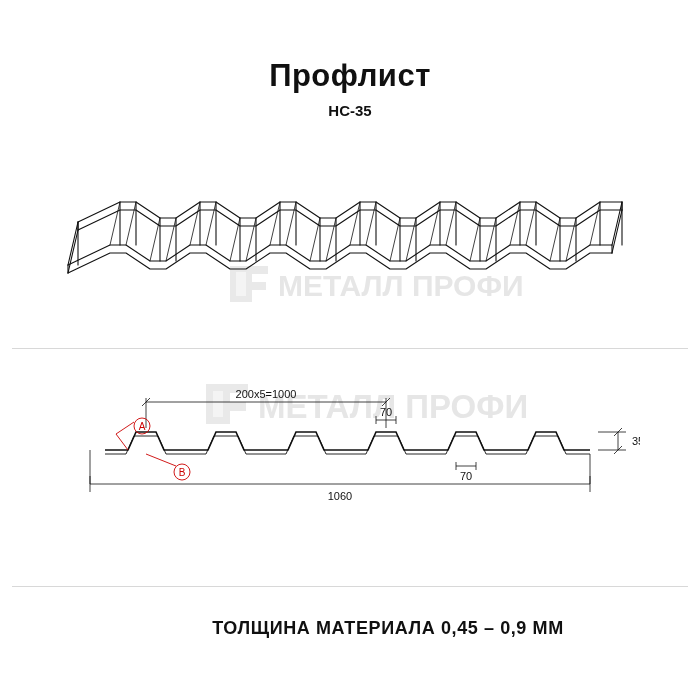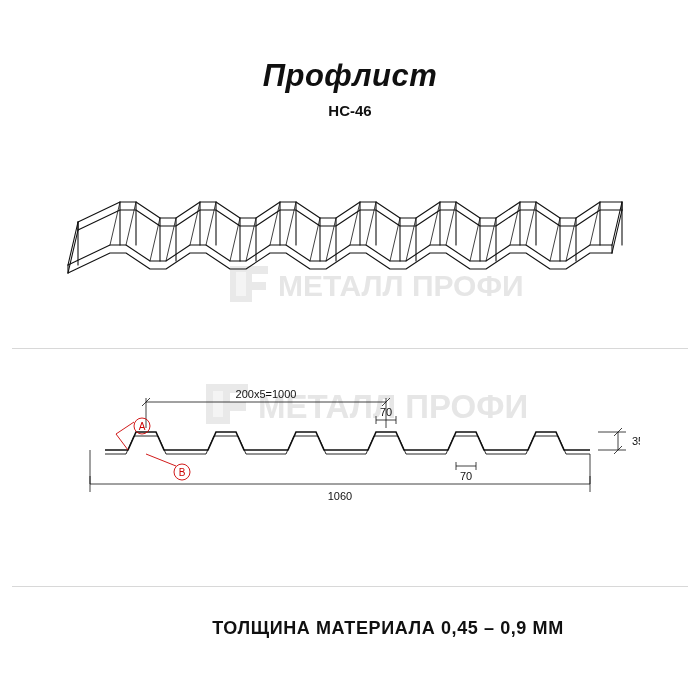--- a/index.html
+++ b/index.html
@@ -22,21 +22,20 @@
   .title {
     position: absolute;
     top: 58px;
     left: 0;
     width: 700px;
     text-align: center;
     font-size: 31px;
     font-weight: bold;
     letter-spacing: 0.5px;
     color: #101010;
-    font-style: italic;
   }
   .subtitle {
     position: absolute;
     top: 102px;
     left: 0;
     width: 700px;
     text-align: center;
     font-size: 15px;
     font-weight: bold;
     color: #101010;
@@ -95,21 +94,21 @@
     font-size: 10px;
     fill: #cc0000;
   }
 </style>
 </head>
 <body>
 
 <div class="page">
 
   <div class="title">Профлист</div>
-  <div class="subtitle">НС-46</div>
+  <div class="subtitle">НС-35</div>
 
   <div class="divider top"></div>
   <div class="divider bottom"></div>
 
   <div class="wm wm1">
     <svg width="300" height="70" viewBox="0 0 300 70">
       <g fill="#e9e9e9">
         <path d="M8 14 L46 14 L46 22 L30 22 L30 30 L44 30 L44 38 L30 38 L30 50 L8 50 Z"></path>
         <path d="M14 20 L24 20 L24 44 L14 44 Z" fill="#f4f4f4"></path>
       </g>

